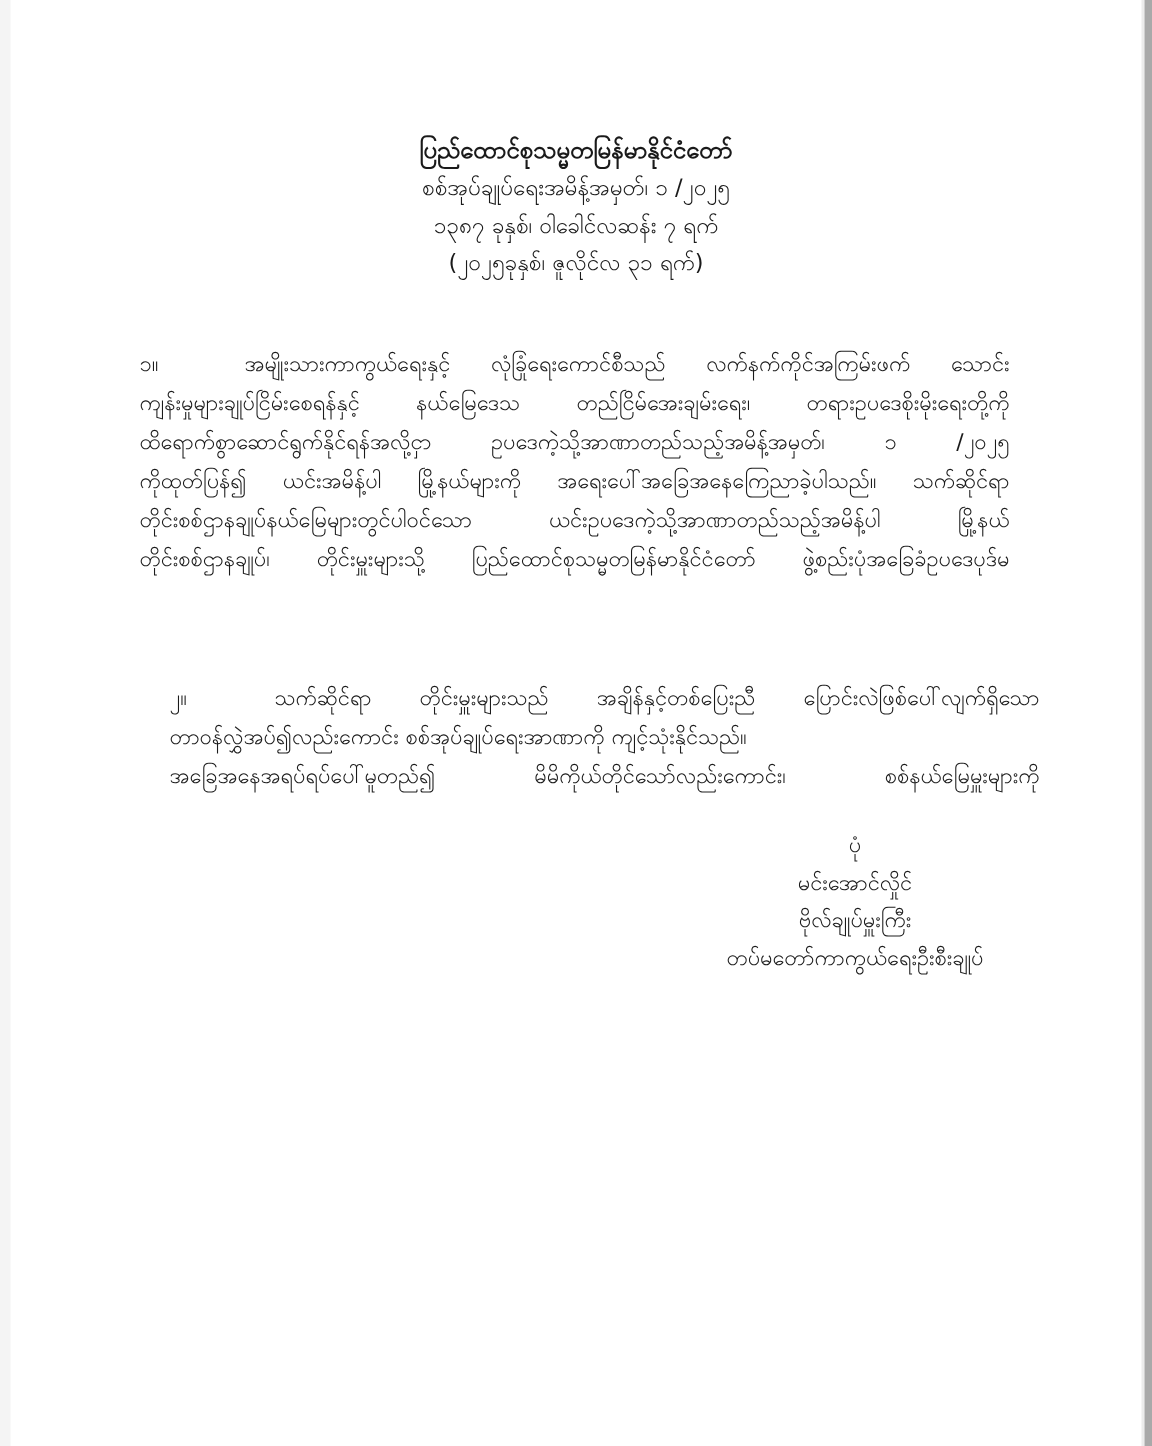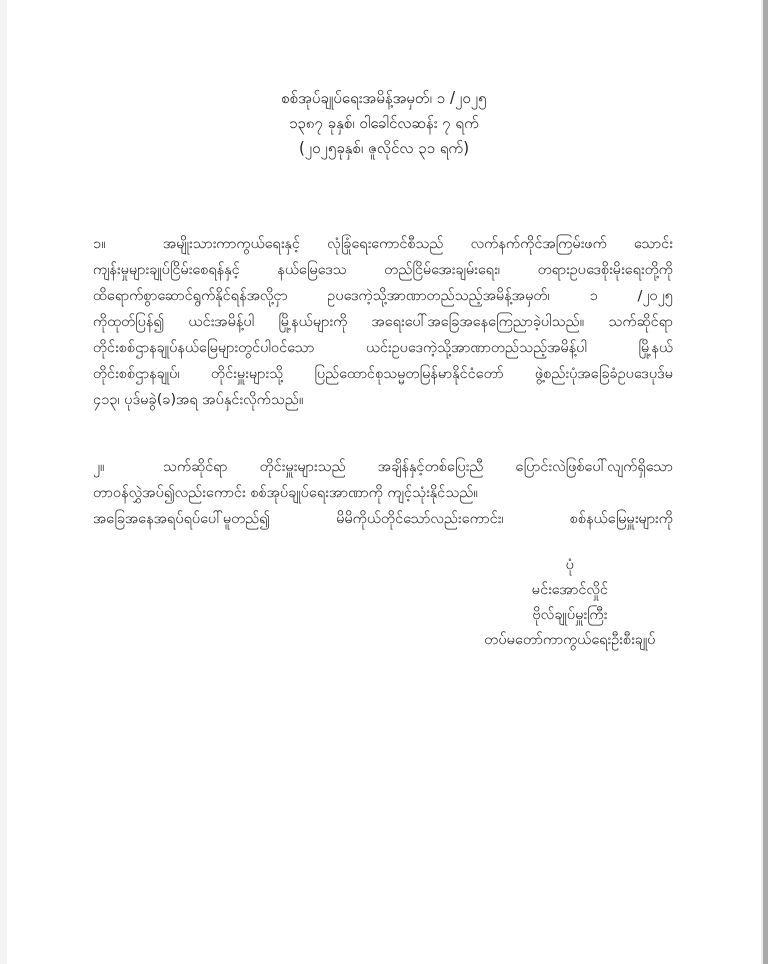--- a/index.html
+++ b/index.html
@@ -69,54 +69,54 @@
       text-align-last: justify;
     }
     .para .line.last {
       text-align-last: left;
     }
     .para .num {
       display: inline-block;
       width: 70px;
     }
     #para1 { top: 230px; }
-    #para2 { top: 453px; }
+    #para2 { top: 453px; margin-left: 20px; }
     .signature {
       position: absolute;
       left: 440px; top: 552px;
       width: 260px;
       text-align: center;
       font-size: 14.5px;
       line-height: 25px;
     }
     .signature div { white-space: nowrap; }
   </style>
 </head>
 <body>
 
 <div class="left-strip"></div>
 <div class="right-line"></div>
 <div class="right-strip"></div>
 
 <div class="page">
 
   <div class="header">
+    <div class="title">ပြည်ထောင်စုသမ္မတမြန်မာနိုင်ငံတော်</div>
     <div class="meta">စစ်အုပ်ချုပ်ရေးအမိန့်အမှတ်၊  ၁ /၂၀၂၅</div>
     <div class="meta">၁၃၈၇ ခုနှစ်၊ ဝါခေါင်လဆန်း  ၇  ရက်</div>
     <div class="meta">(၂၀၂၅ခုနှစ်၊ ဇူလိုင်လ  ၃၁ ရက်)</div>
   </div>
 
   <div class="para" id="para1">
     <span class="line"><span class="num">၁။</span><span>အမျိုးသားကာကွယ်ရေးနှင့် လုံခြုံရေးကောင်စီသည် လက်နက်ကိုင်အကြမ်းဖက် သောင်း</span></span>
     <span class="line">ကျန်းမှုများချုပ်ငြိမ်းစေရန်နှင့် နယ်မြေဒေသ တည်ငြိမ်အေးချမ်းရေး၊ တရားဥပဒေစိုးမိုးရေးတို့ကို</span>
     <span class="line">ထိရောက်စွာဆောင်ရွက်နိုင်ရန်အလို့ငှာ ဥပဒေကဲ့သို့အာဏာတည်သည့်အမိန့်အမှတ်၊  ၁ /၂၀၂၅</span>
     <span class="line">ကိုထုတ်ပြန်၍ ယင်းအမိန့်ပါ မြို့နယ်များကို အရေးပေါ်အခြေအနေကြေညာခဲ့ပါသည်။ သက်ဆိုင်ရာ</span>
     <span class="line">တိုင်းစစ်ဌာနချုပ်နယ်မြေများတွင်ပါဝင်သော ယင်းဥပဒေကဲ့သို့အာဏာတည်သည့်အမိန့်ပါ မြို့နယ်</span>
     <span class="line">တိုင်းစစ်ဌာနချုပ်၊ တိုင်းမှူးများသို့ ပြည်ထောင်စုသမ္မတမြန်မာနိုင်ငံတော် ဖွဲ့စည်းပုံအခြေခံဥပဒေပုဒ်မ</span>
-    <span class="line last">၄၁၃၊ ပုဒ်မခွဲ(ခ)အရ အပ်နှင်းလိုက်သည်။</span>
   </div>
 
   <div class="para" id="para2">
     <span class="line"><span class="num">၂။</span><span>သက်ဆိုင်ရာ တိုင်းမှူးများသည် အချိန်နှင့်တစ်ပြေးညီ ပြောင်းလဲဖြစ်ပေါ်လျက်ရှိသော</span></span>
     <span class="line last">တာဝန်လွှဲအပ်၍လည်းကောင်း စစ်အုပ်ချုပ်ရေးအာဏာကို ကျင့်သုံးနိုင်သည်။</span>
     <span class="line">အခြေအနေအရပ်ရပ်ပေါ်မူတည်၍  မိမိကိုယ်တိုင်သော်လည်းကောင်း၊  စစ်နယ်မြေမှူးများကို</span>
   </div>
 
   <div class="signature">
     <div>ပုံ</div>

